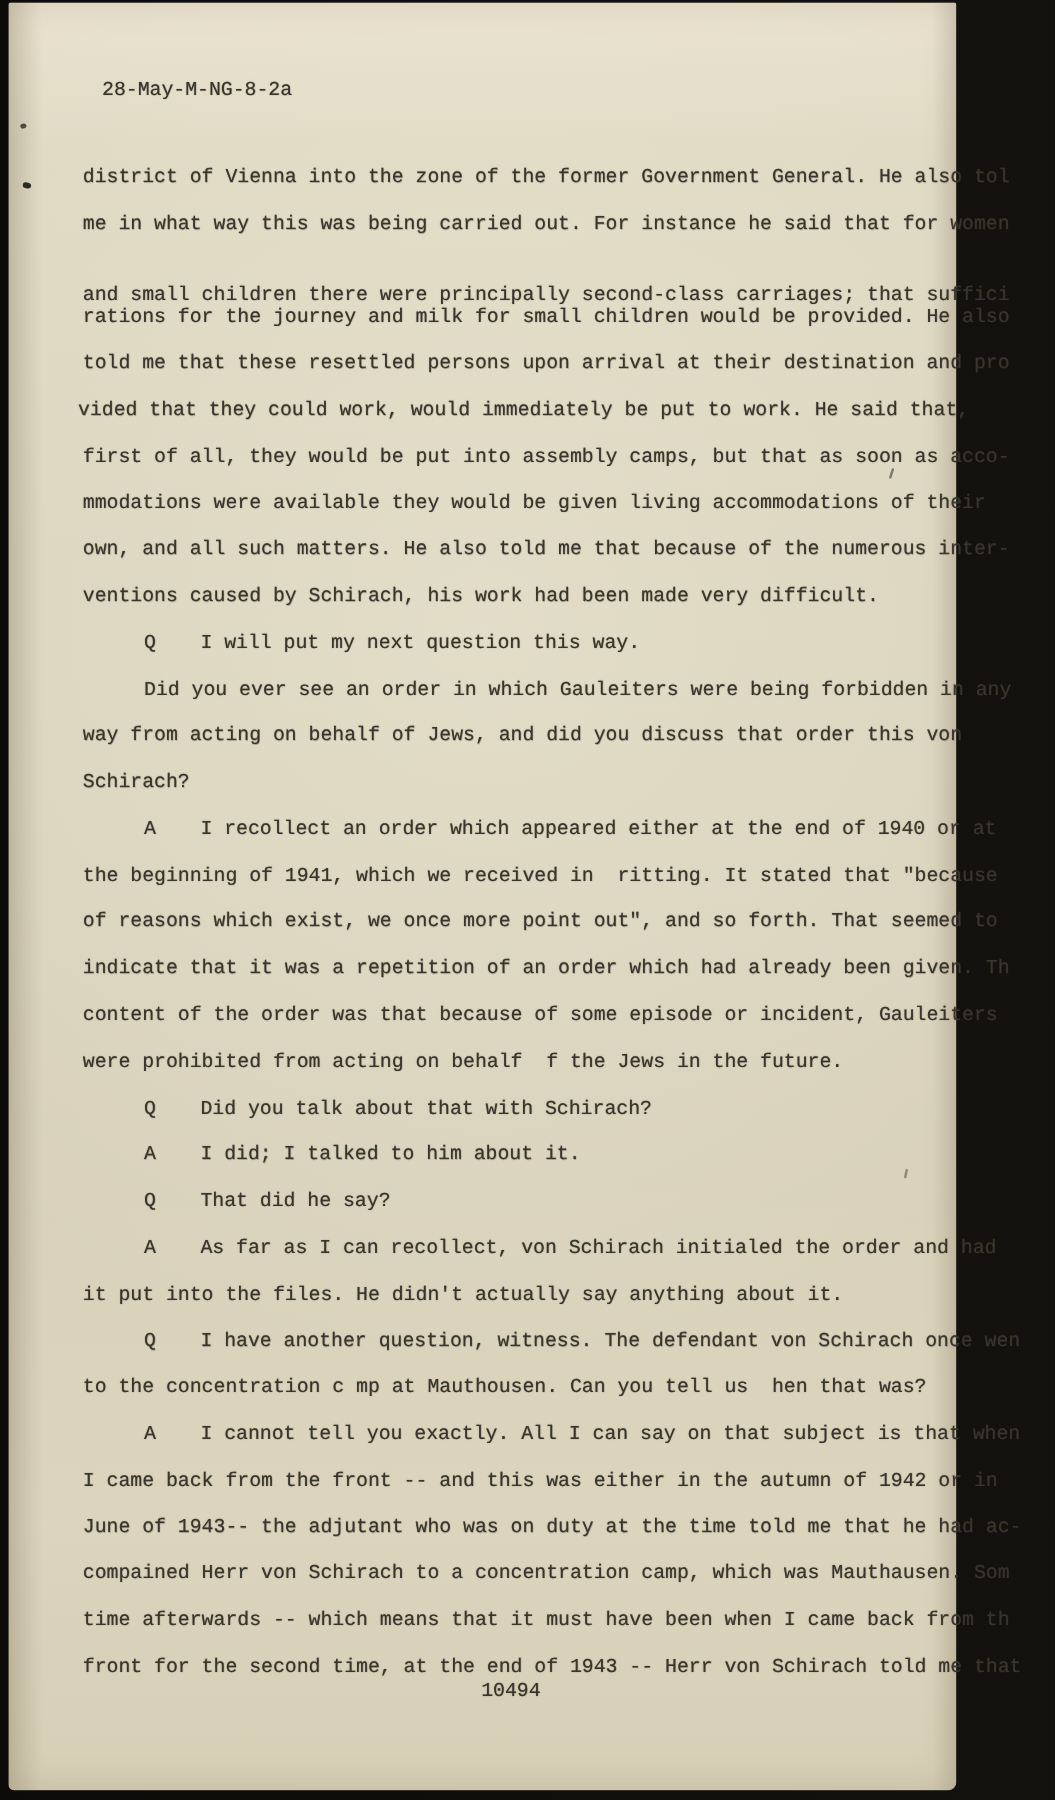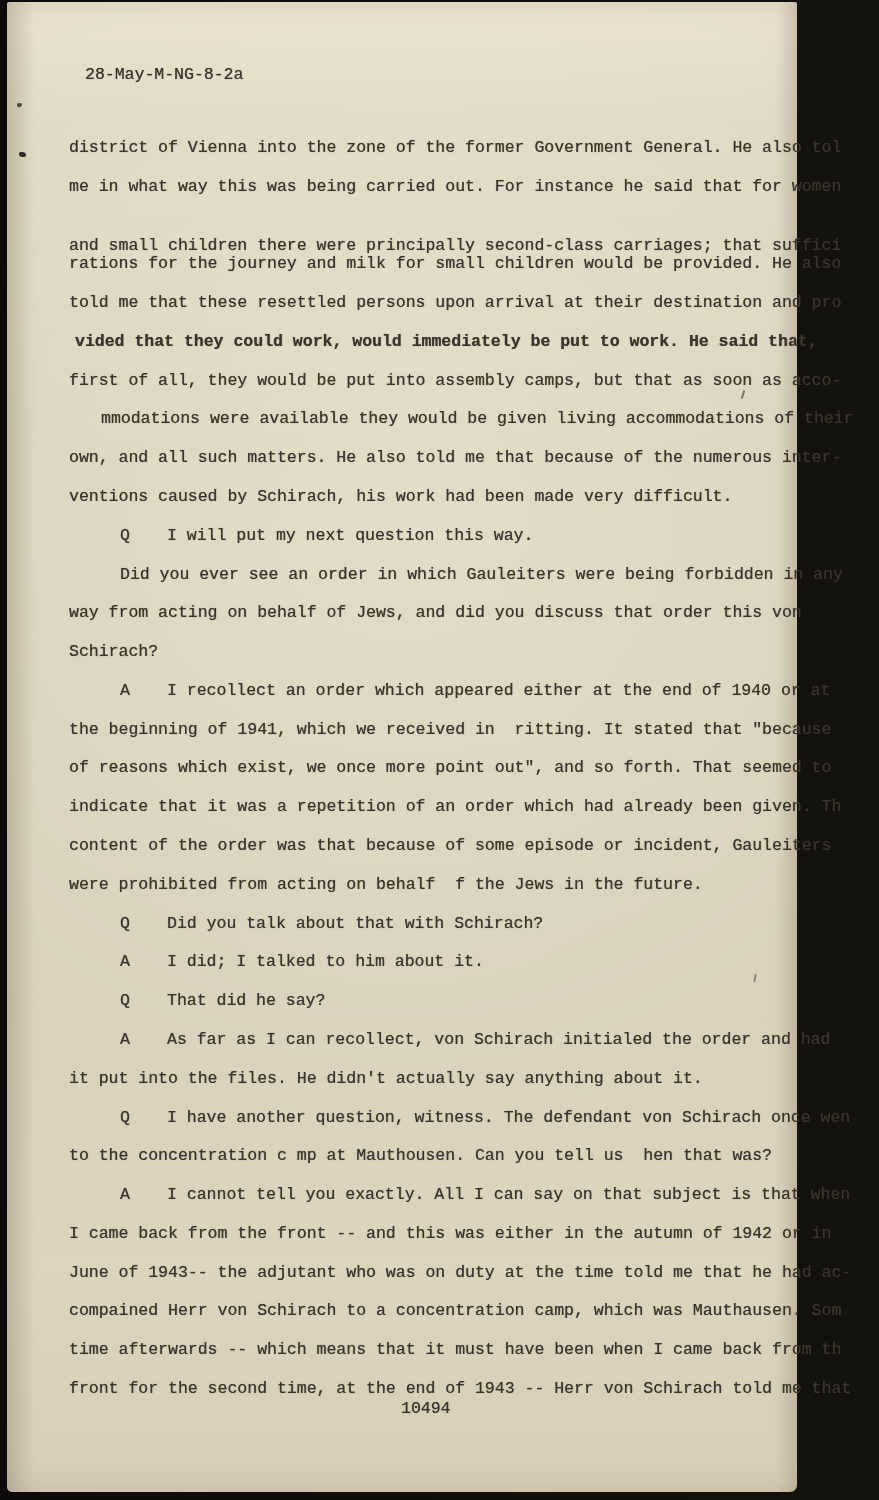--- a/index.html
+++ b/index.html
@@ -47,23 +47,23 @@
 <div id="scan">
   <div id="paper">
     <div class="typed" id="header-code">28-May-M-NG-8-2a</div>
 
     <div id="text-body">
         <div class="typed line body" style="top: 135px; left: 62px;">district of Vienna into the zone of the former Government General. He also tol</div>
         <div class="typed line body" style="top: 174px; left: 62px;">me in what way this was being carried out. For instance he said that for women</div>
         <div class="typed line body" style="top: 197px; left: 62px; margin-top: 36px;">and small children there were principally second-class carriages; that suffici</div>
         <div class="typed line body" style="top: 251px; left: 62px;">rations for the journey and milk for small children would be provided. He also</div>
         <div class="typed line body" style="top: 290px; left: 62px;">told me that these resettled persons upon arrival at their destination and pro</div>
-        <div class="typed line body" style="top: 329px; left: 68px; font-weight: bold;">vided that they could work, would immediately be put to work. He said that,</div>
+        <div class="typed line body" style="top: 329px; left: 58px;">vided that they could work, would immediately be put to work. He said that,</div>
         <div class="typed line body" style="top: 368px; left: 62px; text-align: center;">first of all, they would be put into assembly camps, but that as soon as acco-</div>
-        <div class="typed line body" style="top: 406px; left: 62px; margin-left: 32px;">mmodations were available they would be given living accommodations of their</div>
+        <div class="typed line body" style="top: 406px; left: 62px;">mmodations were available they would be given living accommodations of their</div>
         <div class="typed line body" style="top: 445px; left: 62px;">own, and all such matters. He also told me that because of the numerous inter-</div>
         <div class="typed line body" style="top: 484px; left: 62px; text-align: right;">ventions caused by Schirach, his work had been made very difficult.</div>
         <div class="typed line qa" style="top: 523px; left: 113px;"><span class="marker">Q</span><span class="qtext">I will put my next question this way.</span></div>
         <div class="typed line para" style="top: 562px; left: 113px;">Did you ever see an order in which Gauleiters were being forbidden in any</div>
         <div class="typed line body" style="top: 600px; left: 62px;">way from acting on behalf of Jews, and did you discuss that order this von</div>
         <div class="typed line body" style="top: 639px; left: 62px;">Schirach?</div>
         <div class="typed line qa" style="top: 678px; left: 113px;"><span class="marker">A</span><span class="qtext">I recollect an order which appeared either at the end of 1940 or at</span></div>
         <div class="typed line body" style="top: 717px; left: 62px;">the beginning of 1941, which we received in  ritting. It stated that "because</div>
         <div class="typed line body" style="top: 755px; left: 62px;">of reasons which exist, we once more point out", and so forth. That seemed to</div>
         <div class="typed line body" style="top: 794px; left: 62px;">indicate that it was a repetition of an order which had already been given. Th</div>

